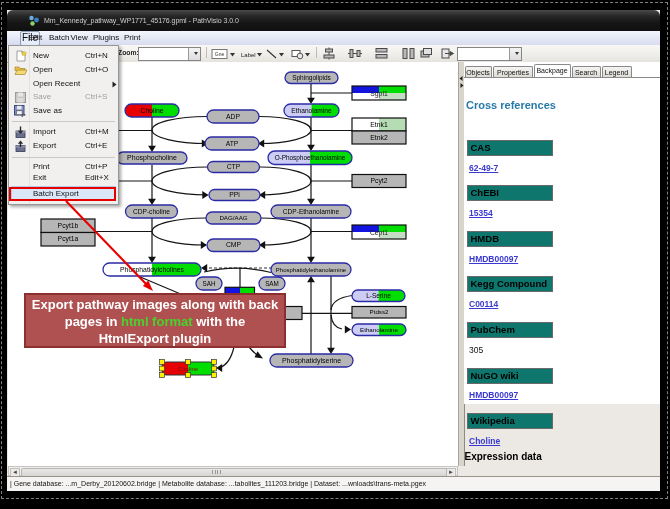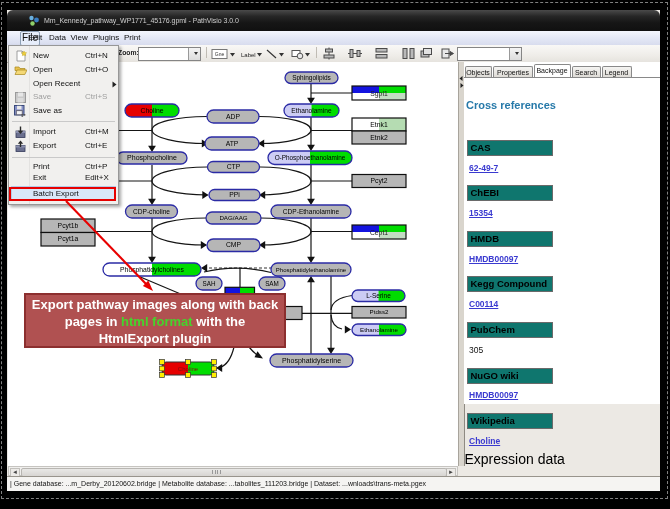--- a/index.html
+++ b/index.html
@@ -33,39 +33,39 @@
   #sel{position:absolute;left:2px;top:139.5px;width:105px;height:14px;background:#d9e7f8;border:1px solid #b3cbe8;box-sizing:border-box;}
   #callout{position:absolute;left:24px;top:293px;z-index:41;width:258px;height:50px;background:#b05151;border:2px solid #8c2f2f;color:#fff;font-weight:bold;font-size:13px;text-align:center;line-height:17px;padding-top:1px;}
   #callout .grn{color:#46d32c;}
   .tab{position:absolute;top:4px;height:11px;background:linear-gradient(180deg,#f5f4f2,#dedbd6);border:1px solid #898989;border-bottom:none;font-size:7px;color:#111;text-align:center;line-height:11px;border-radius:2px 2px 0 0;box-sizing:border-box;}
   .tabact{top:2px;height:14px;background:#fff;}
   #paneledge{position:absolute;left:0px;top:15px;width:196.5px;height:0px;border-top:1px solid #898989;}
   #crossref{position:absolute;left:2.5px;top:37px;font-size:11px;font-weight:bold;color:#2679a9;}
   .secbox{position:absolute;left:3px;width:81px;height:14px;background:#0f766e;border:1px solid #6a6a6a;font-size:9.5px;font-weight:bold;color:#000;line-height:14px;padding-left:3px;}
   .seclink{position:absolute;left:5.5px;font-size:8.5px;font-weight:bold;color:#3a3ad0;text-decoration:underline;}
   .secplain{position:absolute;left:5.5px;font-size:8.5px;color:#111;}
-  #expdata{position:absolute;left:1px;top:389px;font-size:14px;font-weight:normal;color:#000;}
+  #expdata{position:absolute;left:1px;top:389px;font-size:10px;font-weight:bold;color:#000;}
 </style>
 </head>
 <body>
 <div id="stage">
   <div id="marquee"></div>
   <div id="win">
     <div id="titlebar">
       <svg class="abs" style="left:21px;top:5px" width="12" height="12" viewBox="0 0 12 12">
           <circle cx="3.5" cy="3" r="2.2" fill="#69b0e0"></circle>
           <circle cx="8.5" cy="5" r="2.4" fill="#3b7fc4"></circle>
           <circle cx="4.5" cy="8.5" r="2.2" fill="#8fd06a"></circle>
         </svg>
       <div id="titletext">Mm_Kennedy_pathway_WP1771_45176.gpml - PathVisio 3.0.0</div>
     </div>
     <div id="menubar">
       <div id="filebtn">File</div>
       <div class="mitem" style="left:21.5px">Edit</div>
-      <div class="mitem" style="left:42px">Data</div>
+      <div class="mitem" style="left:42px">Batch</div>
       <div class="mitem" style="left:63.5px">View</div>
       <div class="mitem" style="left:86px">Plugins</div>
       <div class="mitem" style="left:117px">Print</div>
     </div>
     <div id="toolbar">
       <div class="tlbl" style="left:111px;top:3.5px;font-weight:bold;font-size:6.8px">Zoom:</div>
       <div class="combo" style="left:131px;top:1.5px;width:61px;height:12px">
         <div class="combotext" style="left:4px;top:1.5px">100%</div>
         <div style="position:absolute;right:0;top:0;width:11px;height:12px;border-left:1px solid #999;background:linear-gradient(#f4f4f4,#ddd)"></div>
         <div class="darr" style="right:2.5px;top:4.5px"></div>

